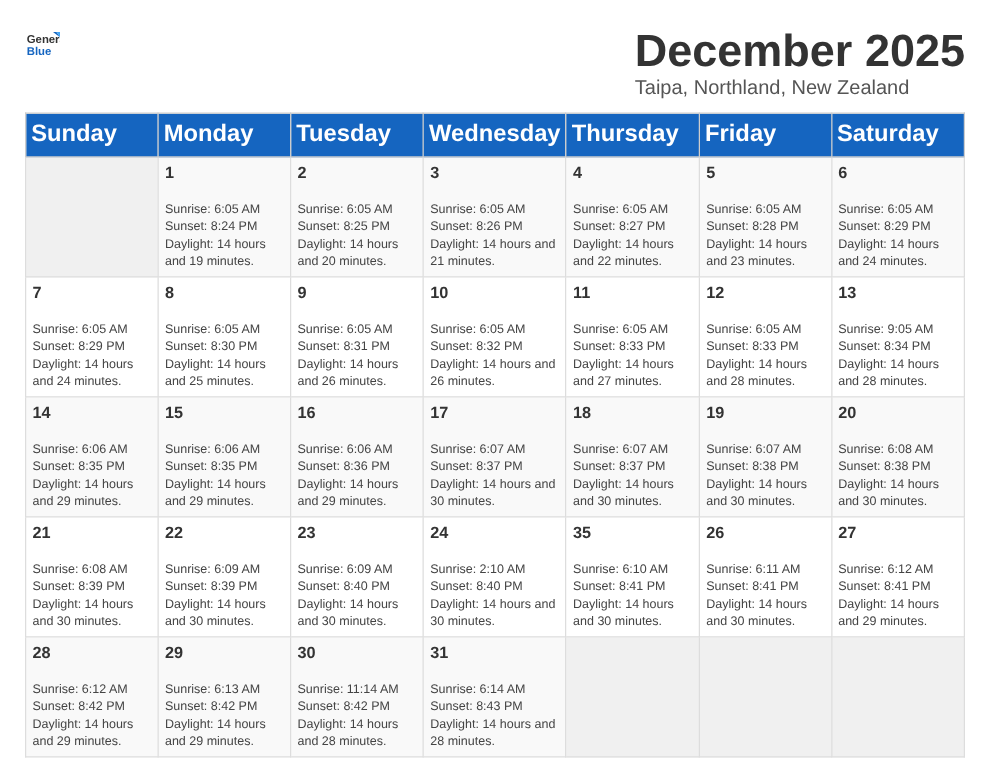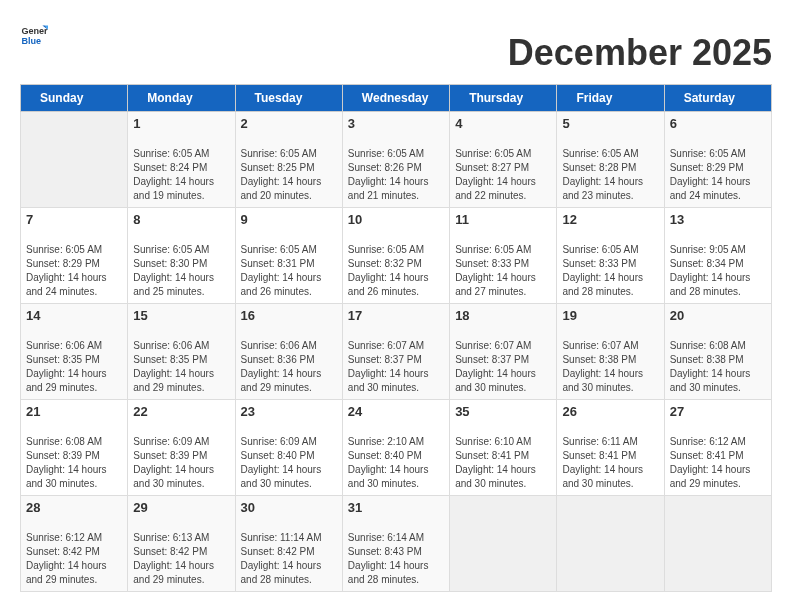--- a/index.html
+++ b/index.html
@@ -20,42 +20,41 @@
       display: flex;
       align-items: center;
       gap: 4px;
     }
     .logo-icon {
       width: 28px;
       height: 28px;
     }
     .title-block {
       text-align: left;
-      margin-top: 12px;
     }
     .month-title {
       font-size: 36px;
       font-weight: bold;
       color: #333;
     }
     .subtitle {
       font-size: 16px;
       color: #555;
     }
     table {
       width: 100%;
       border-collapse: collapse;
       font-size: 11px;
     }
     thead tr th {
       background-color: #1565C0;
       color: #fff;
-      padding: 6px 19px;
+      padding: 6px 4px;
       text-align: left;
-      font-size: 12px;
+      font-size: 19px;
       font-weight: bold;
       border: 1px solid #ccc;
       margin-left: 24px;
     }
     tbody tr td {
       border: 1px solid #ddd;
       padding: 4px 5px;
       vertical-align: top;
       height: 80px;
       width: 107px;
@@ -90,20 +89,21 @@
     <svg class="logo-icon" viewBox="0 0 40 40" xmlns="http://www.w3.org/2000/svg">
       <text x="2" y="20" font-size="13" font-weight="bold" fill="#333">General</text>
       <text x="2" y="34" font-size="13" font-weight="bold" fill="#1565C0">Blue</text>
       <polygon points="32,8 40,14 36,8" fill="#1565C0"></polygon>
       <polygon points="36,8 40,14 40,8" fill="#42A5F5"></polygon>
     </svg>
     <div></div>
   </div>
   <div class="title-block">
     <div class="month-title">December 2025</div>
+    <div class="subtitle">Taipa, Northland, New Zealand</div>
   </div>
 </div>
 
 <table>
   <thead>
     <tr>
       <th>Sunday</th>
       <th>Monday</th>
       <th>Tuesday</th>
       <th>Wednesday</th>

